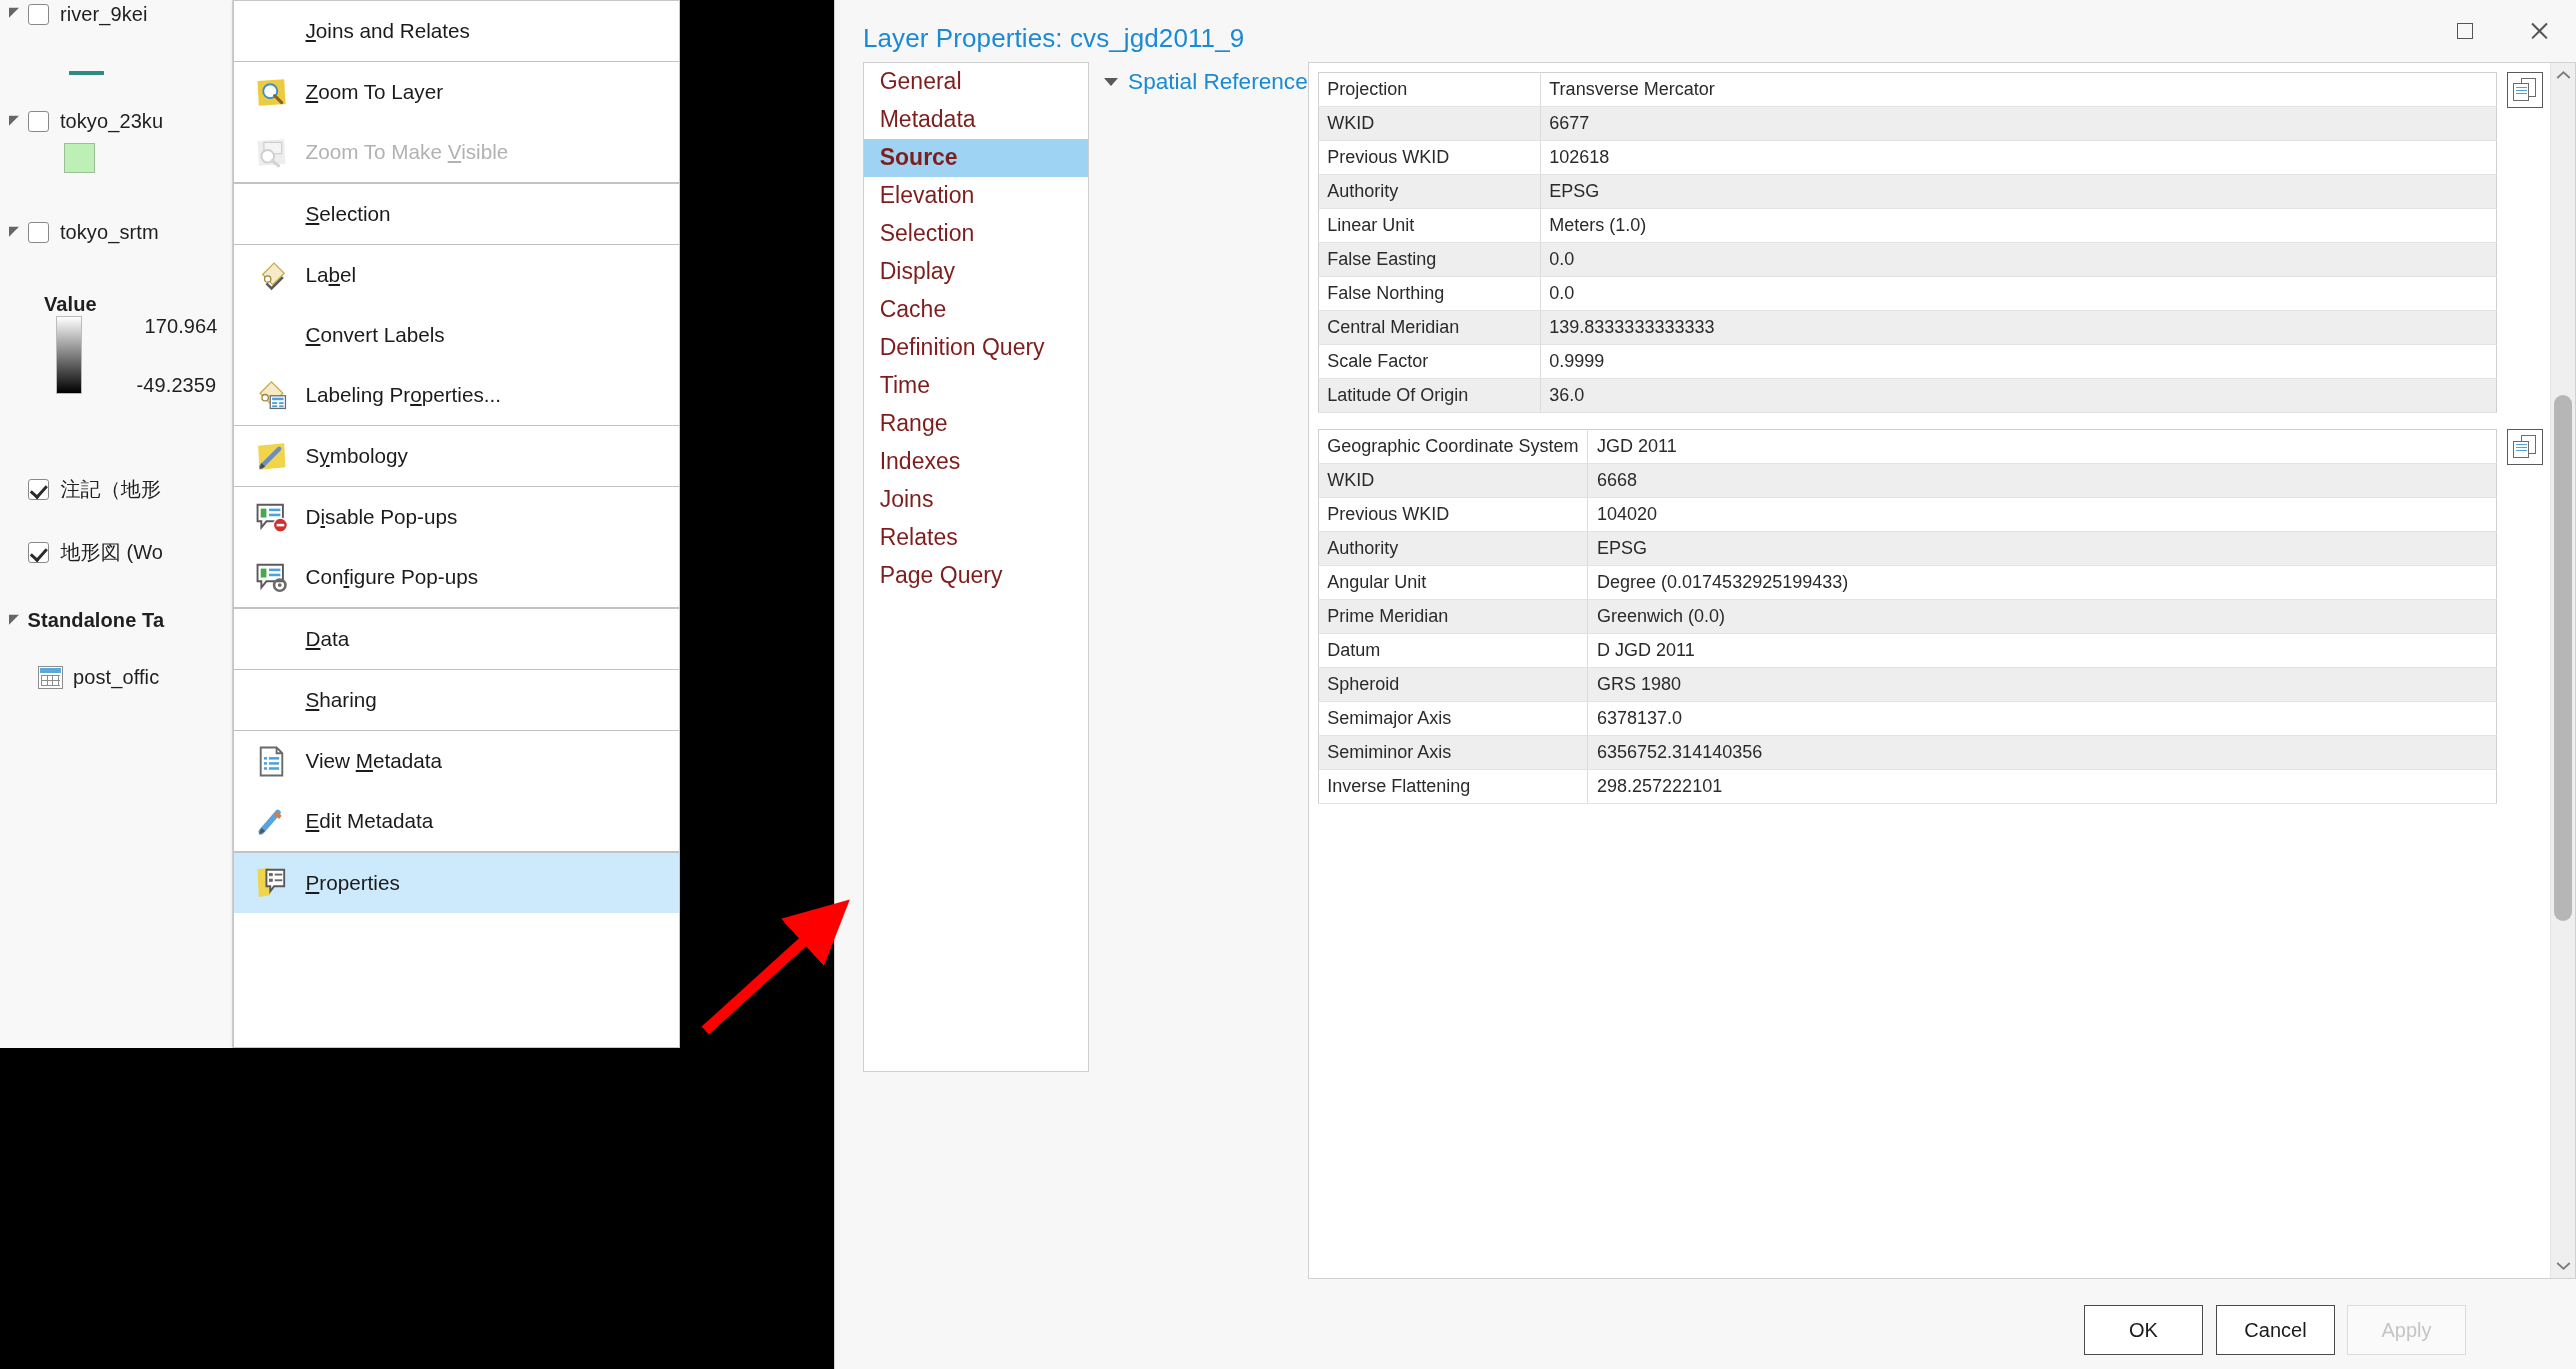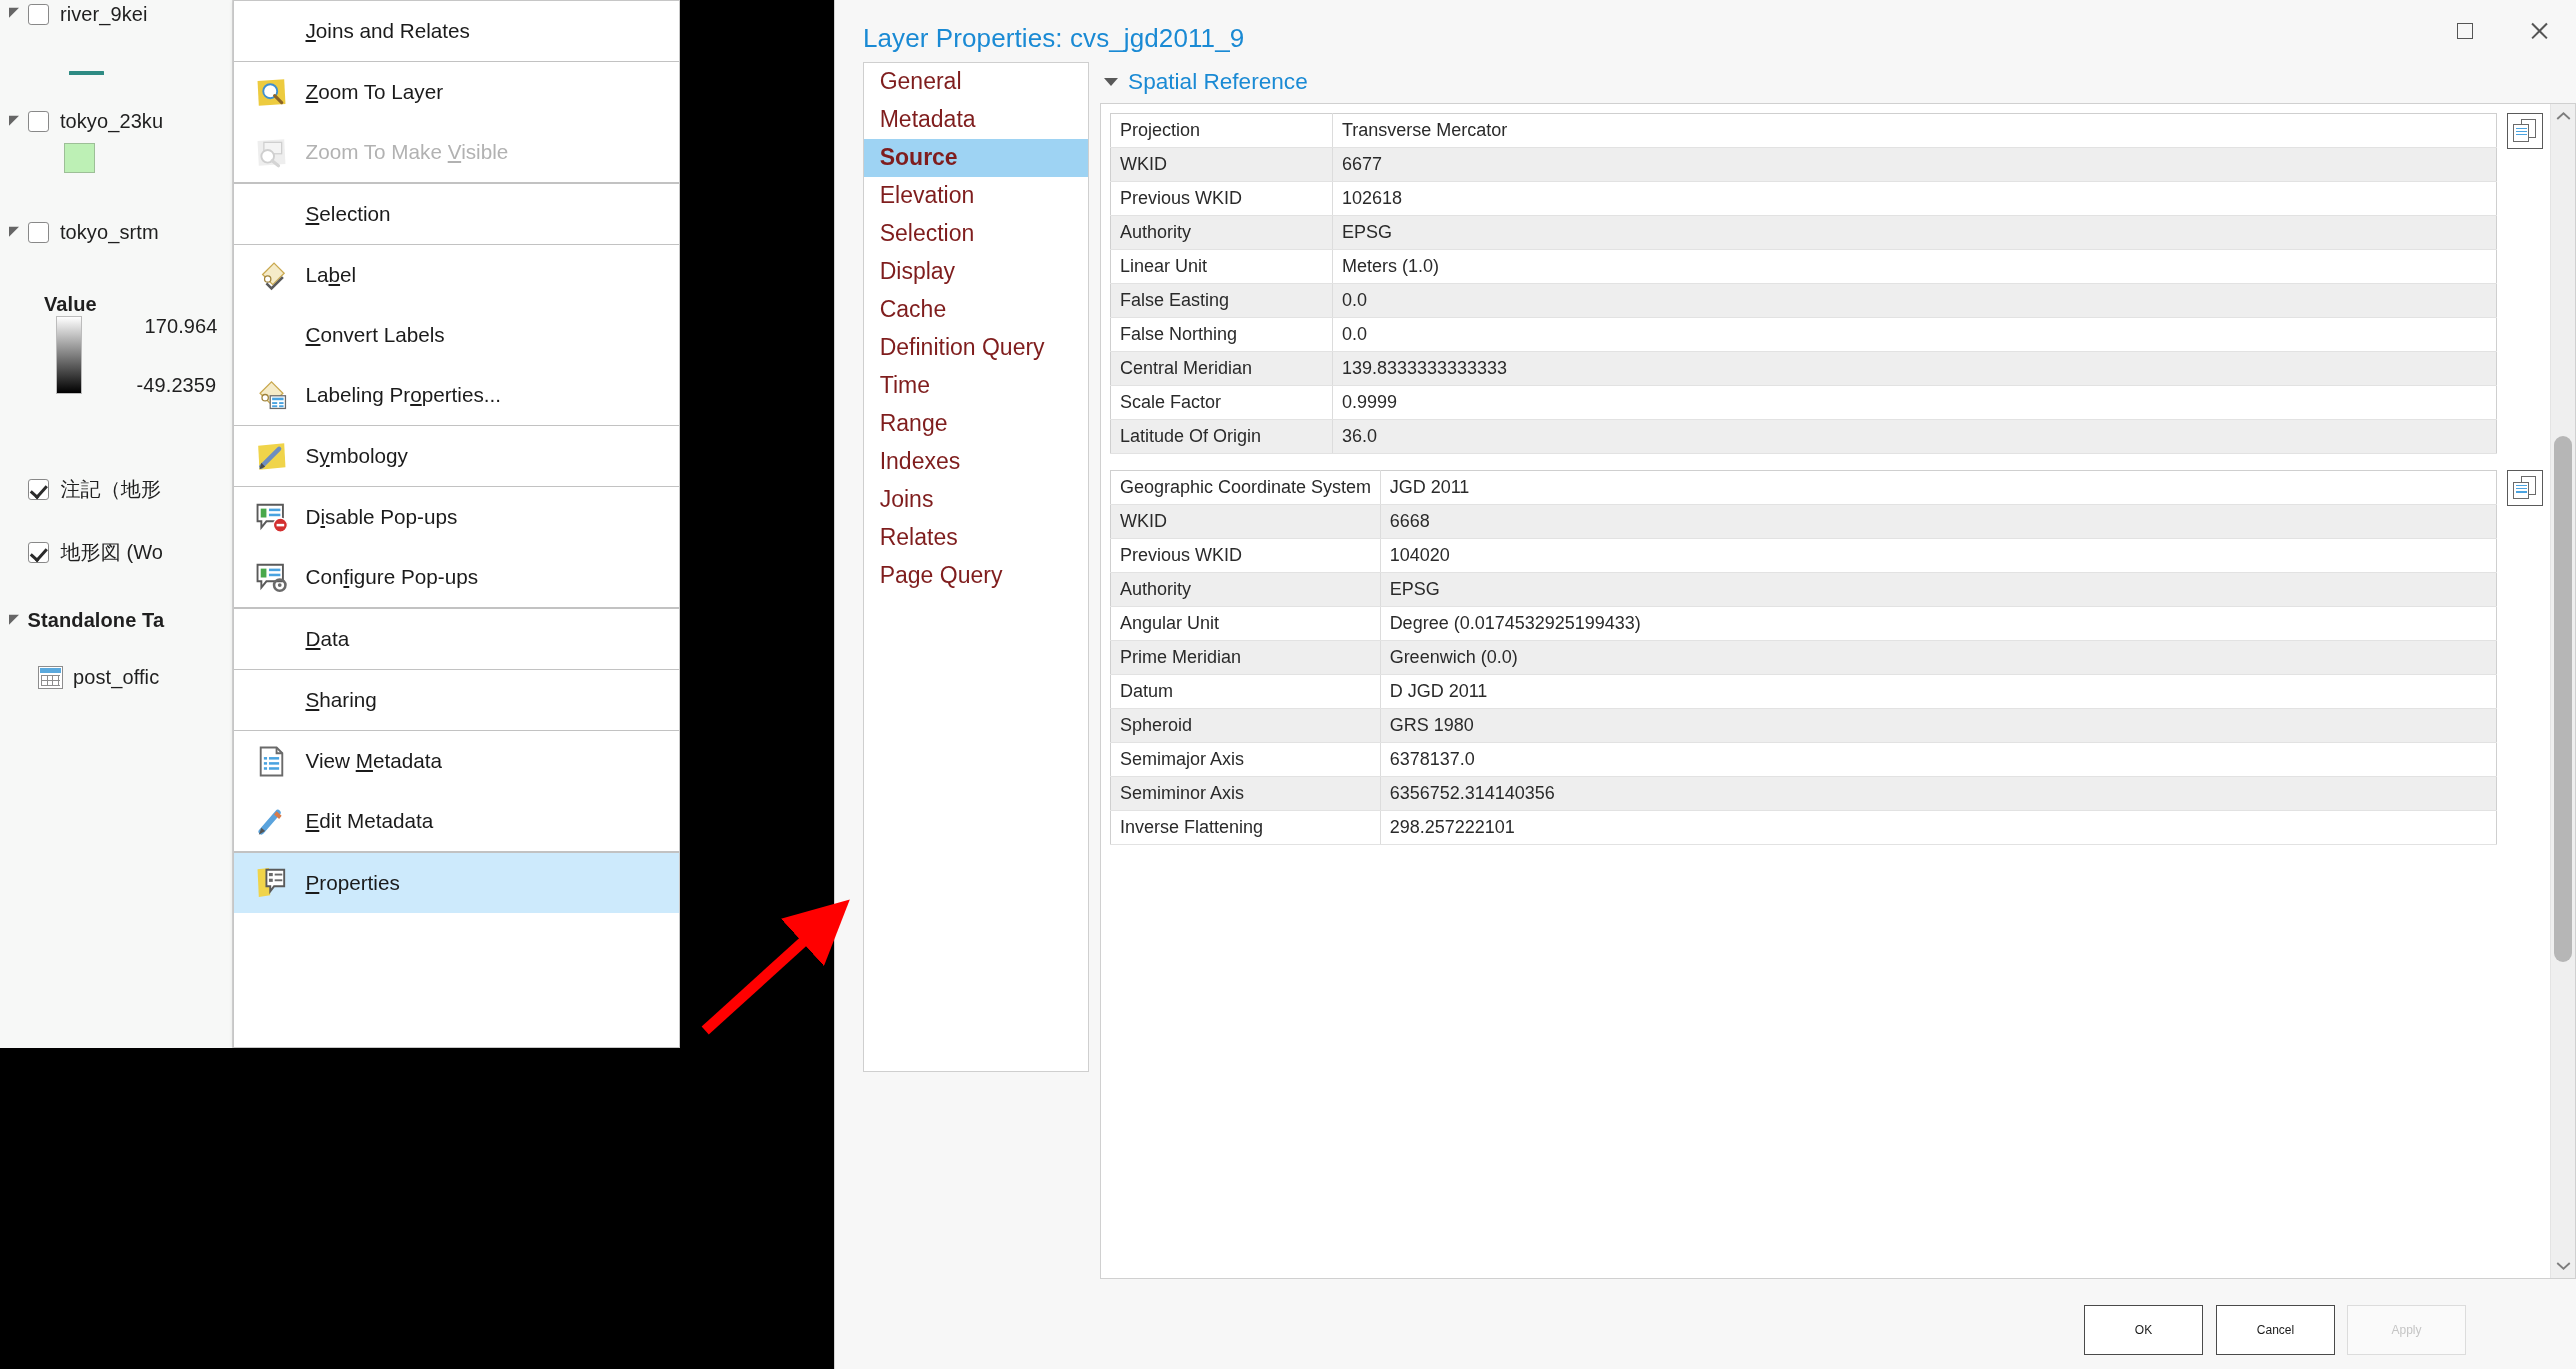--- a/index.html
+++ b/index.html
@@ -110,21 +110,21 @@
     overflow: hidden;
   }
   .tab {
     height: 38px; display: flex; align-items: center; padding-left: 15.7px;
     font-size: 23px; color: #7f1d1d; white-space: nowrap;
   }
   .tab.active { background: #9ed3f3; font-weight: bold; }
 
   #content-wrap {
     flex: 1 1 auto; position: relative; margin: 1.9px 0 0 11.3px; min-width: 0;
-    display:flex; flex-direction:column;
+    display:flex; flex-direction:row;
   }
   #sr-header {
     display: flex; align-items: center; height: 41px; padding-left: 3.8px; flex:0 0 auto;
   }
   #sr-header .chev {
     width: 0; height: 0; border-left: 7.5px solid transparent; border-right: 7.5px solid transparent;
     border-top: 8.1px solid #595959; margin-right: 10px;
   }
   #sr-header .sr-title { font-size: 22.6px; color: #1a8ad4; white-space: nowrap; }
 
@@ -171,21 +171,21 @@
   #vscroll .arrow.up { top: 0; }
   #vscroll .arrow.dn { bottom: 0; }
   #vscroll .thumb {
     position: absolute; left: 3.1px; right: 3.1px; top: 332px; height: 526px;
     background: #b6b6b6; border-radius: 9.4px;
   }
 
   #dlg-footer { height: 91px; flex: 0 0 auto; position: relative; }
   .dbtn {
     position: absolute; top: 26px; width: 119px; height: 50px;
-    background: #fff; border: 1.3px solid #4a4a4a; font-size: 12px; color: #1b1b1b;
+    background: #fff; border: 1.3px solid #4a4a4a; font-size: 20px; color: #1b1b1b;
     display: flex; align-items: center; justify-content: center;
   }
   .dbtn.disabled { border-color: #dcdcdc; color: #c5c5c5; background: #fafafa; }
   #btn-ok { right: 373px; }
   #btn-cancel { right: 241px; }
   #btn-apply { right: 110px; }
 
   
   #arrow { position: absolute; left: 658px; top: 877px; width: 226px; height: 188px; pointer-events:none; }
 </style>

